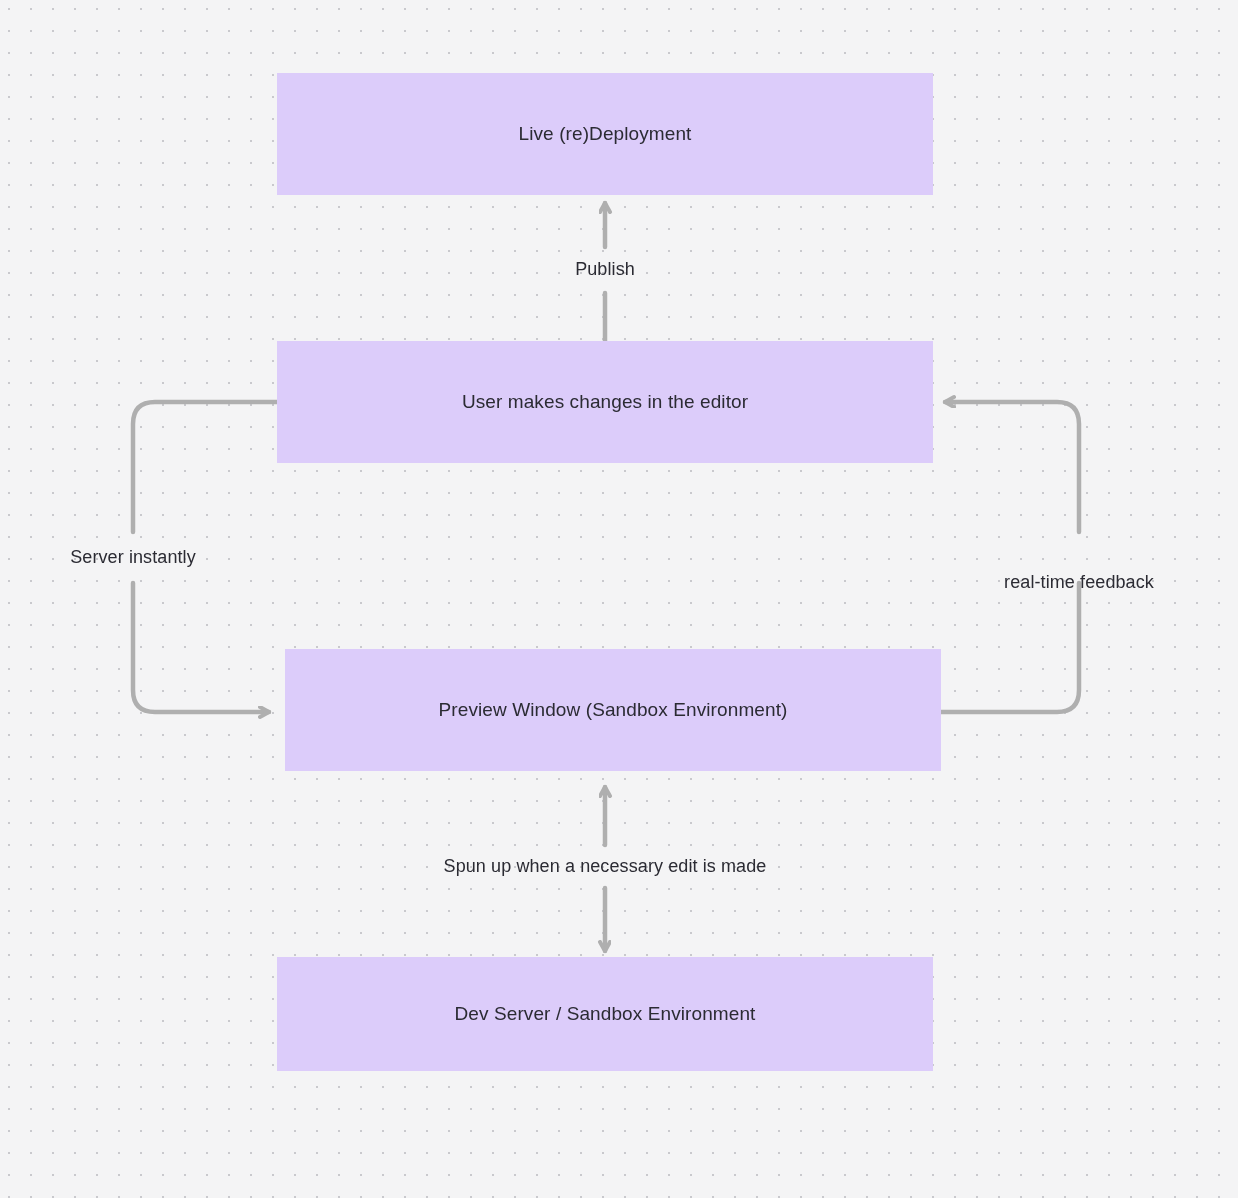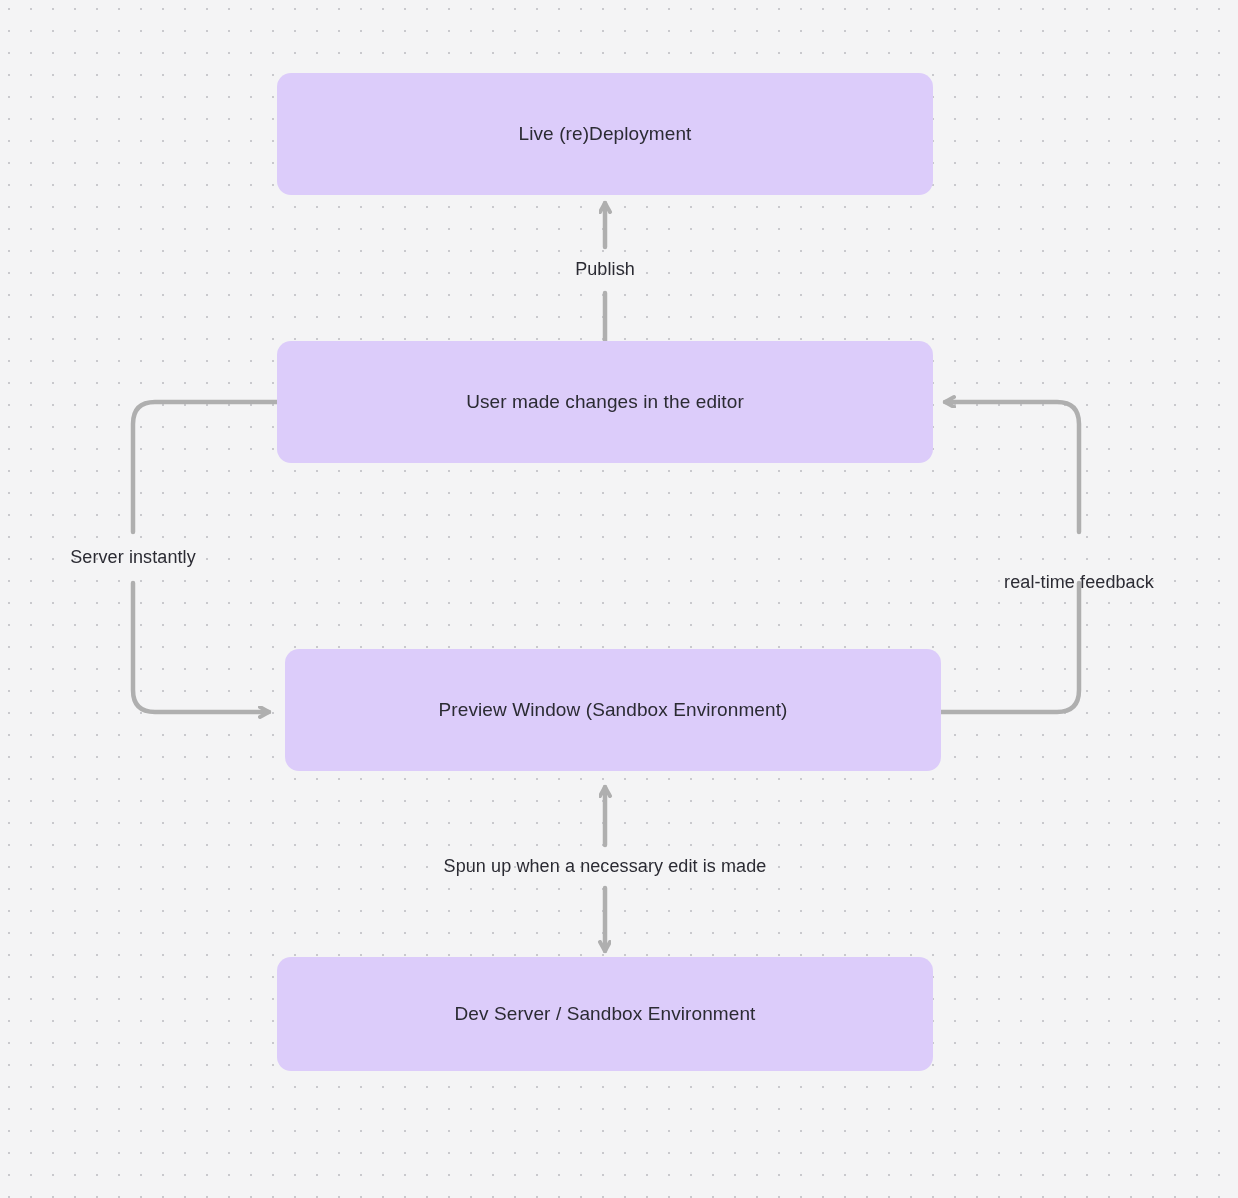--- a/index.html
+++ b/index.html
@@ -26,21 +26,21 @@
     position: absolute;
     inset: 0;
     width: 1238px;
     height: 1198px;
     pointer-events: none;
   }
   .node {
     position: absolute;
     box-sizing: border-box;
     background: #dcccfa;
-    border-radius: 14px;
+    border-radius: 0;
     display: flex;
     align-items: center;
     justify-content: center;
     text-align: center;
     padding: 0 18px;
   }
   .node-label {
     font-size: 19px;
     line-height: 1.3;
     color: #2b2b33;
@@ -90,21 +90,21 @@
       <path d="M 605 845 L 605 787" fill="none" stroke="#afafaf" stroke-width="4.5" stroke-linecap="round" marker-end="url(#arrowhead)"></path>
       <path d="M 605 888 L 605 951" fill="none" stroke="#afafaf" stroke-width="4.5" stroke-linecap="round" marker-end="url(#arrowhead)"></path>
     </g>
   </svg>
 
   <div class="node" style="left:277px; top:73px; width:656px; height:122px;">
     <span class="node-label">Live (re)Deployment</span>
   </div>
 
   <div class="node" style="left:277px; top:341px; width:656px; height:122px;">
-    <span class="node-label">User made changes in the editor</span>
+    <span class="node-label">User makes changes in the editor</span>
   </div>
 
   <div class="node" style="left:277px; top:649px; width:656px; height:122px;margin-left:8px;">
     <span class="node-label">Preview Window (Sandbox Environment)</span>
   </div>
 
   <div class="node" style="left:277px; top:957px; width:656px; height:114px;">
     <span class="node-label">Dev Server / Sandbox Environment</span>
   </div>
 

